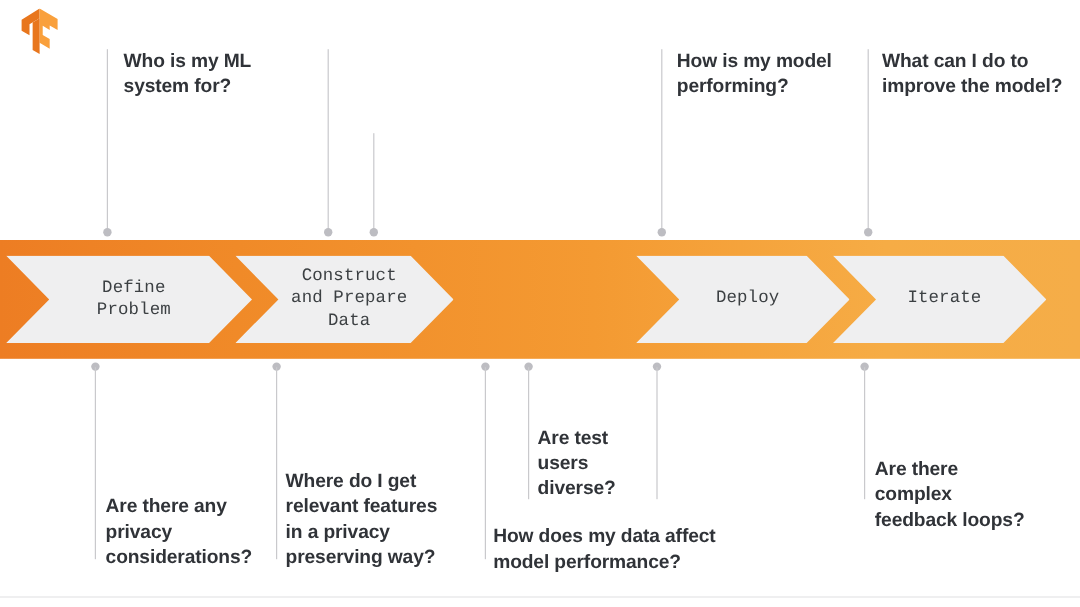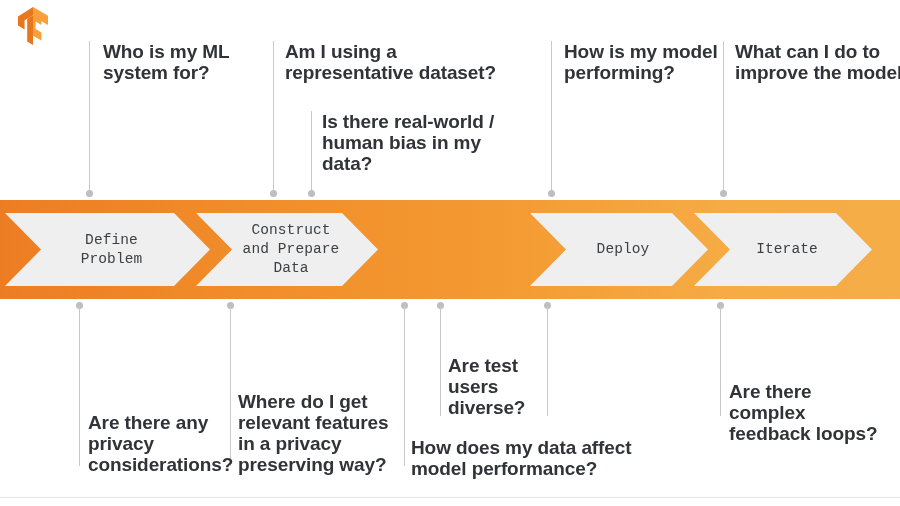--- a/index.html
+++ b/index.html
@@ -79,21 +79,21 @@
     width: 7px;
     height: 7px;
     border-radius: 50%;
     background: #BDBDC2;
   }
 
   
   .callout {
     position: absolute;
     color: #303338;
-    font-size: 19px;
+    font-size: 16px;
     font-weight: bold;
     line-height: 21px;
     letter-spacing: -0.1px;
     white-space: pre-line;
   }
 
   
   .footer-rule {
     position: absolute;
     left: 0;
@@ -147,26 +147,21 @@
 
   <div class="conn" style="left:551px; top:41px; height:152px;"></div>
   <div class="dot" style="left:548px; top:190px;"></div>
 
   <div class="conn" style="left:723px; top:41px; height:152px;"></div>
   <div class="dot" style="left:720px; top:190px;"></div>
 
   <div class="callout" style="left:103px; top:41px; width:180px;">Who is my ML
 system for?</div>
 
-  <div class="callout" style="left:285px; top:41px; width:230px;">Am I using a
-representative dataset?</div>
-
-  <div class="callout" style="left:322px; top:111px; width:190px;">Is there real-world /
-human bias in my
-data?</div>
+
 
   <div class="callout" style="left:564px; top:41px; width:180px;">How is my model
 performing?</div>
 
   <div class="callout" style="left:735px; top:41px; width:180px;">What can I do to
 improve the model?</div>
 
   <div class="dot" style="left:76px; top:302px;"></div>
   <div class="conn" style="left:79px; top:306px; height:160px;"></div>
 

